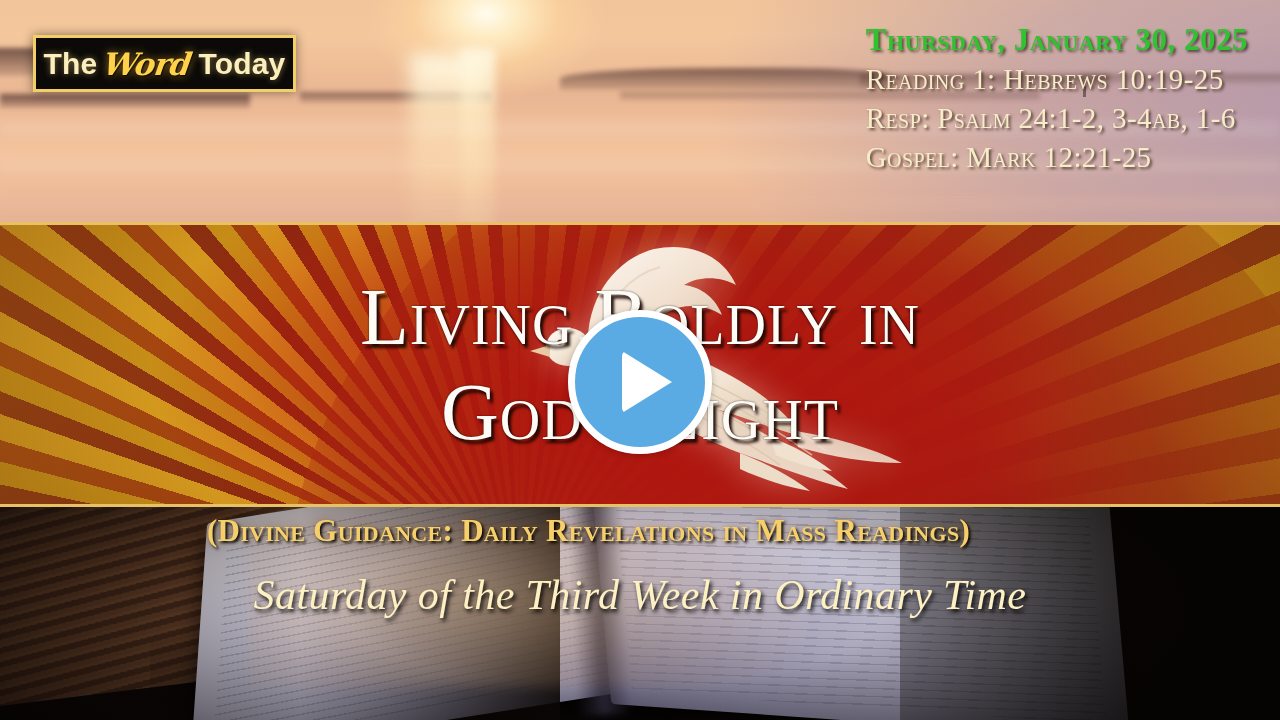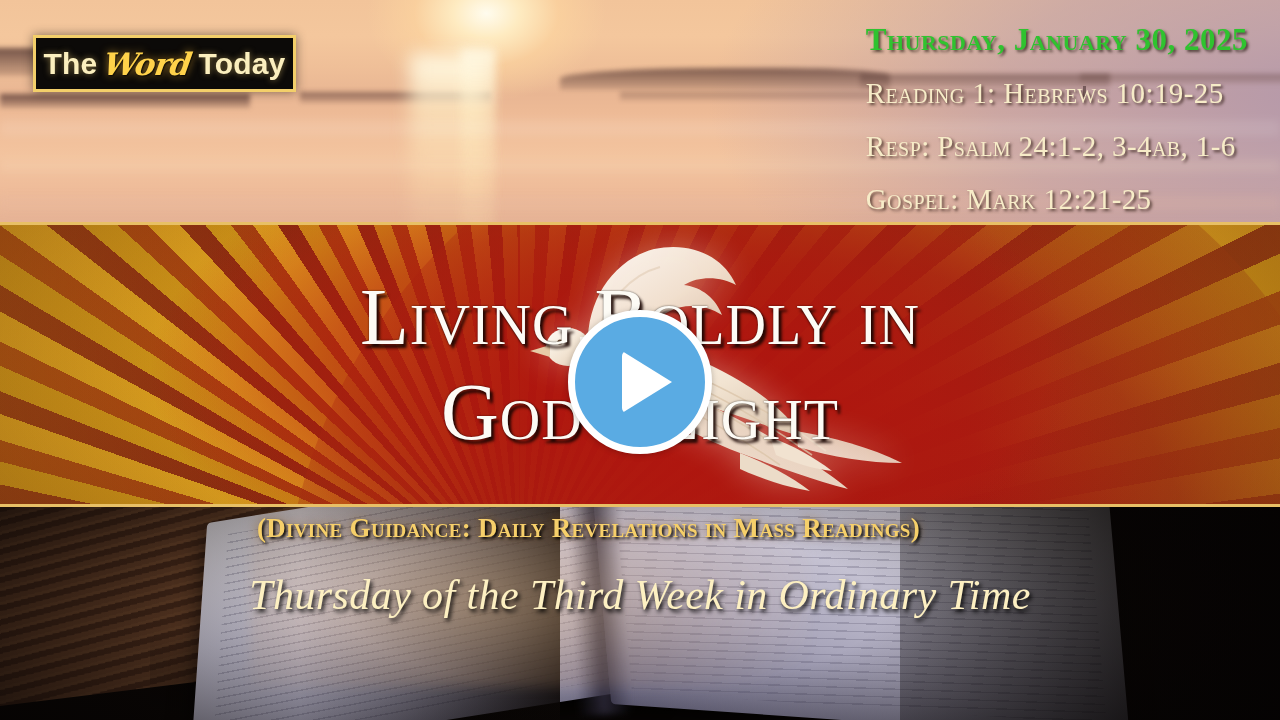--- a/index.html
+++ b/index.html
@@ -106,21 +106,21 @@
     font-size:31px; font-weight:700;
     color:#2fc32f;
     letter-spacing:.5px;
     text-shadow:2px 2px 3px rgba(40,30,20,.75);
   }
   .read-line {
     font-size:29px; font-weight:400;
     color:#f7ecc8;
     letter-spacing:.4px;
     text-shadow:2px 2px 3px rgba(60,40,30,.85);
-    margin-top:20px;
+    margin-top:6px;
   }
 
   
   .banner {
     position:absolute; left:0; top:222px; width:1280px; height:285px;
     overflow:hidden;
     background:#9e2014;
     border-top:3px solid #e8c066;
     border-bottom:3px solid #e8c066;
   }
@@ -268,21 +268,21 @@
   .bottom-vig {
     position:absolute; inset:0;
     background:radial-gradient(ellipse 760px 230px at 48% 48%, rgba(0,0,0,0) 35%, rgba(4,2,2,.78) 100%);
   }
 
   
   .subtitle {
     position:absolute; left:0; top:513px; width:1177px;
     text-align:center;
     font-variant:small-caps;
-    font-size:27px;
+    font-size:31px;
     font-weight:700;
     color:#f6cf6a;
     letter-spacing:.3px;
     text-shadow:2px 2px 3px rgba(0,0,0,.95), 0 0 10px rgba(120,70,10,.6);
   }
   .season {
     position:absolute; left:0; top:571px; width:1280px;
     text-align:center;
     font-family:"Liberation Serif", serif;
     font-style:italic;
@@ -389,15 +389,15 @@
       <div class="page-lines"></div>
     </div>
     <div class="spine"></div>
     <div class="wood-fade"></div>
     <div class="warm-glow"></div>
     <div class="dark-right"></div>
     <div class="bottom-vig"></div>
   </div>
 
   <div class="subtitle">(Divine Guidance: Daily Revelations in Mass Readings)</div>
-  <div class="season">Thursday of the Third Week in Ordinary Time</div>
+  <div class="season">Saturday of the Third Week in Ordinary Time</div>
 
 </div>
 
 </body></html>

